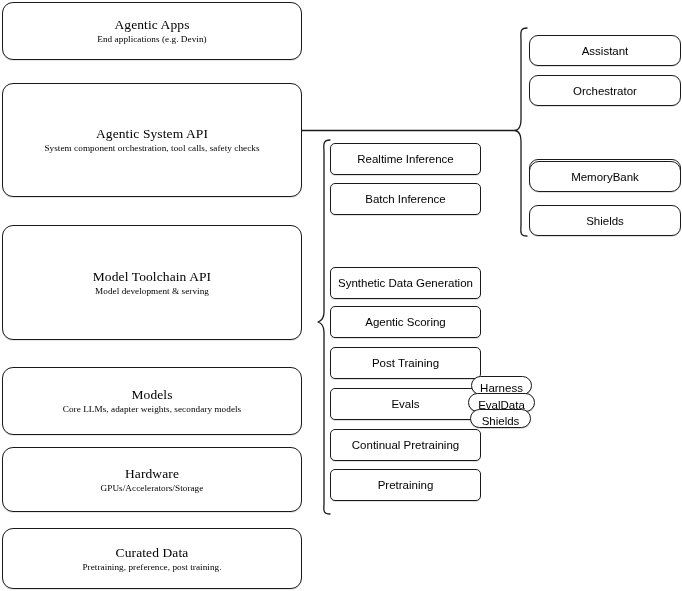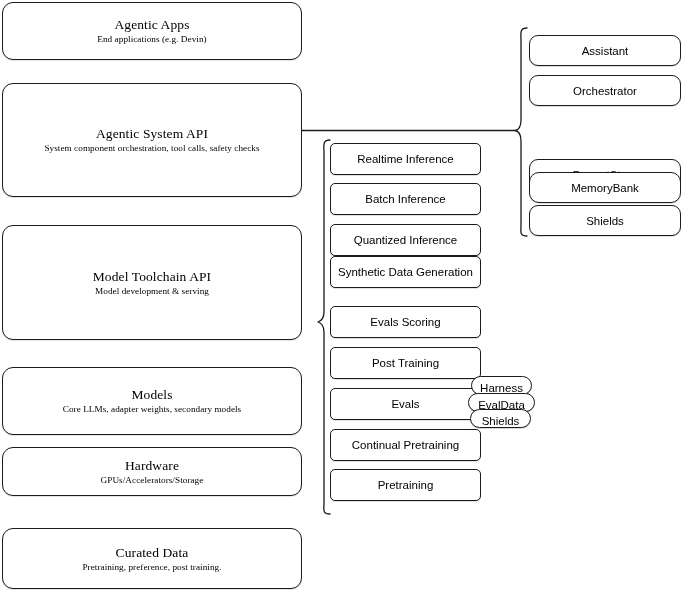--- a/index.html
+++ b/index.html
@@ -123,44 +123,41 @@
   <div class="node layer" style="top:225px;height:115px;">
     <div class="title">Model Toolchain API</div>
     <div class="subtitle">Model development &amp; serving</div>
   </div>
 
   <div class="node layer" style="top:367px;height:68px;align-items:center;">
     <div class="title">Models</div>
     <div class="subtitle">Core LLMs, adapter weights, secondary models</div>
   </div>
 
-  <div class="node layer" style="top:447px;height:49px;">
+  <div class="node layer" style="top:447px;height:65px;">
     <div class="title">Hardware</div>
     <div class="subtitle">GPUs/Accelerators/Storage</div>
   </div>
 
   <div class="node layer" style="top:528px;height:61px;">
     <div class="title">Curated Data</div>
     <div class="subtitle">Pretraining, preference, post training.</div>
   </div>
 
   <div class="node cap" style="top:143px;">
     <span>Realtime Inference</span>
   </div>
   <div class="node cap" style="top:183px;">
     <span>Batch Inference</span>
   </div>
-  <div class="node cap" style="top:224px;">
-    <span>Quantized Inference</span>
-  </div>
-  <div class="node cap" style="top:256px;text-align:center;">
+  <div class="node cap" style="top:267px;text-align:center;">
     <span>Synthetic Data Generation</span>
   </div>
   <div class="node cap" style="top:306px;">
-    <span>Evals Scoring</span>
+    <span>Agentic Scoring</span>
   </div>
   <div class="node cap" style="top:347px;">
     <span>Post Training</span>
   </div>
   <div class="node cap" style="top:388px;">
     <span>Evals</span>
   </div>
   <div class="node cap" style="top:469px;">
     <span>Pretraining</span>
   </div>
@@ -180,21 +177,21 @@
 
   <div class="node comp" style="top:35px;">
     <span>Assistant</span>
   </div>
   <div class="node comp" style="top:75px;">
     <span>Orchestrator</span>
   </div>
   <div class="node comp" style="top:118px;margin-top:41px;">
     <span>PromptStore</span>
   </div>
-  <div class="node comp" style="top:172px;border-radius:10px;">
+  <div class="node comp" style="top:161px;border-radius:10px;">
     <span>MemoryBank</span>
   </div>
   <div class="node comp" style="top:205px;">
     <span>Shields</span>
   </div>
 
   <svg id="wires" viewBox="0 0 682 591">
 
     <line x1="302" y1="130.5" x2="515" y2="130.5"></line>
 

